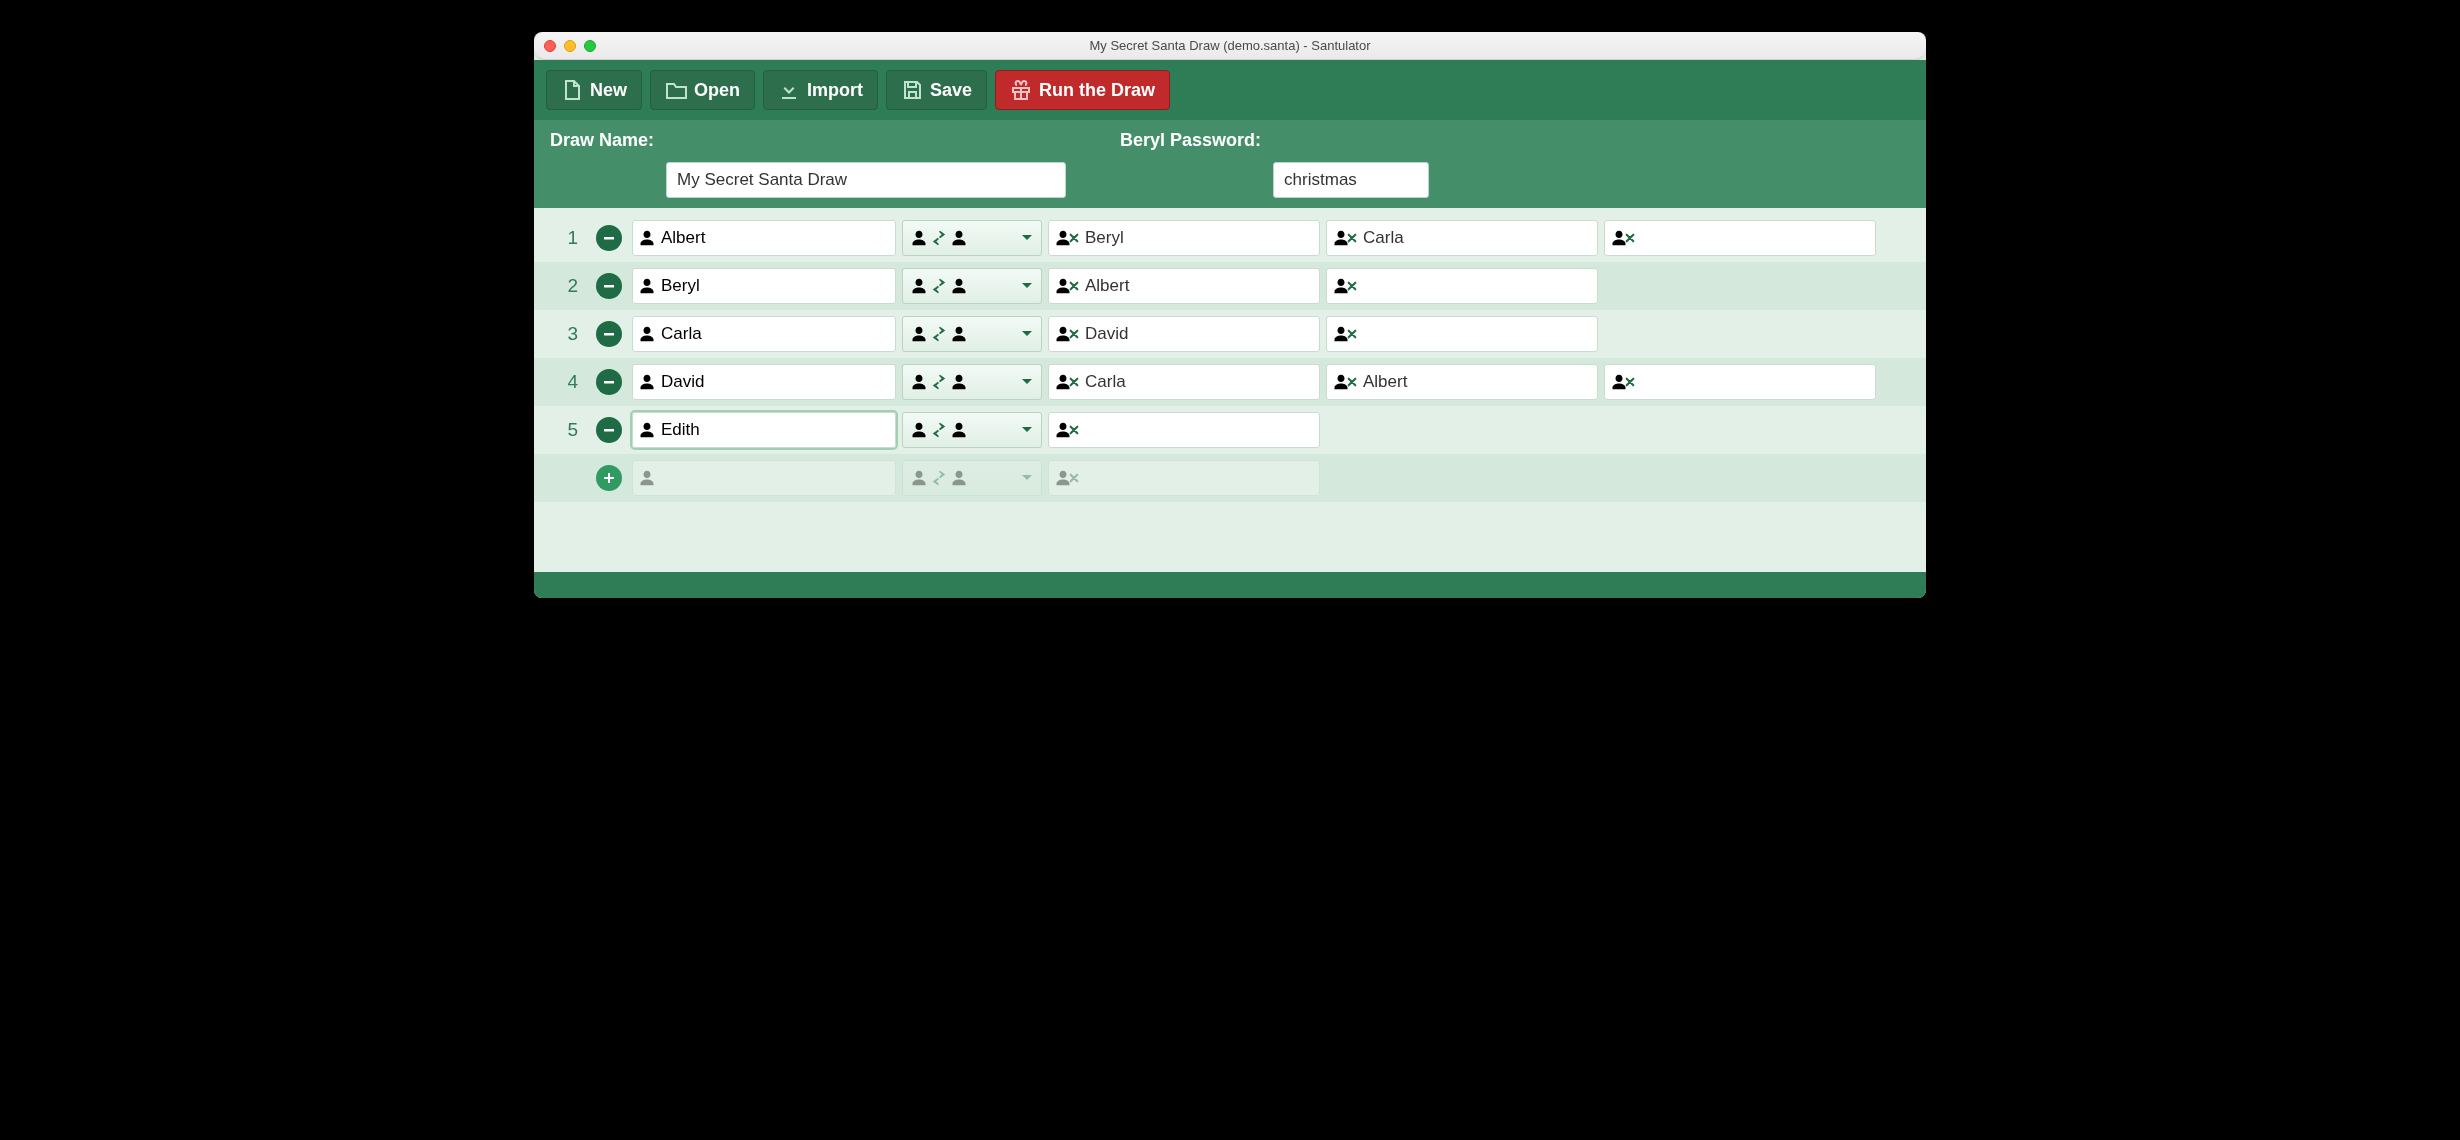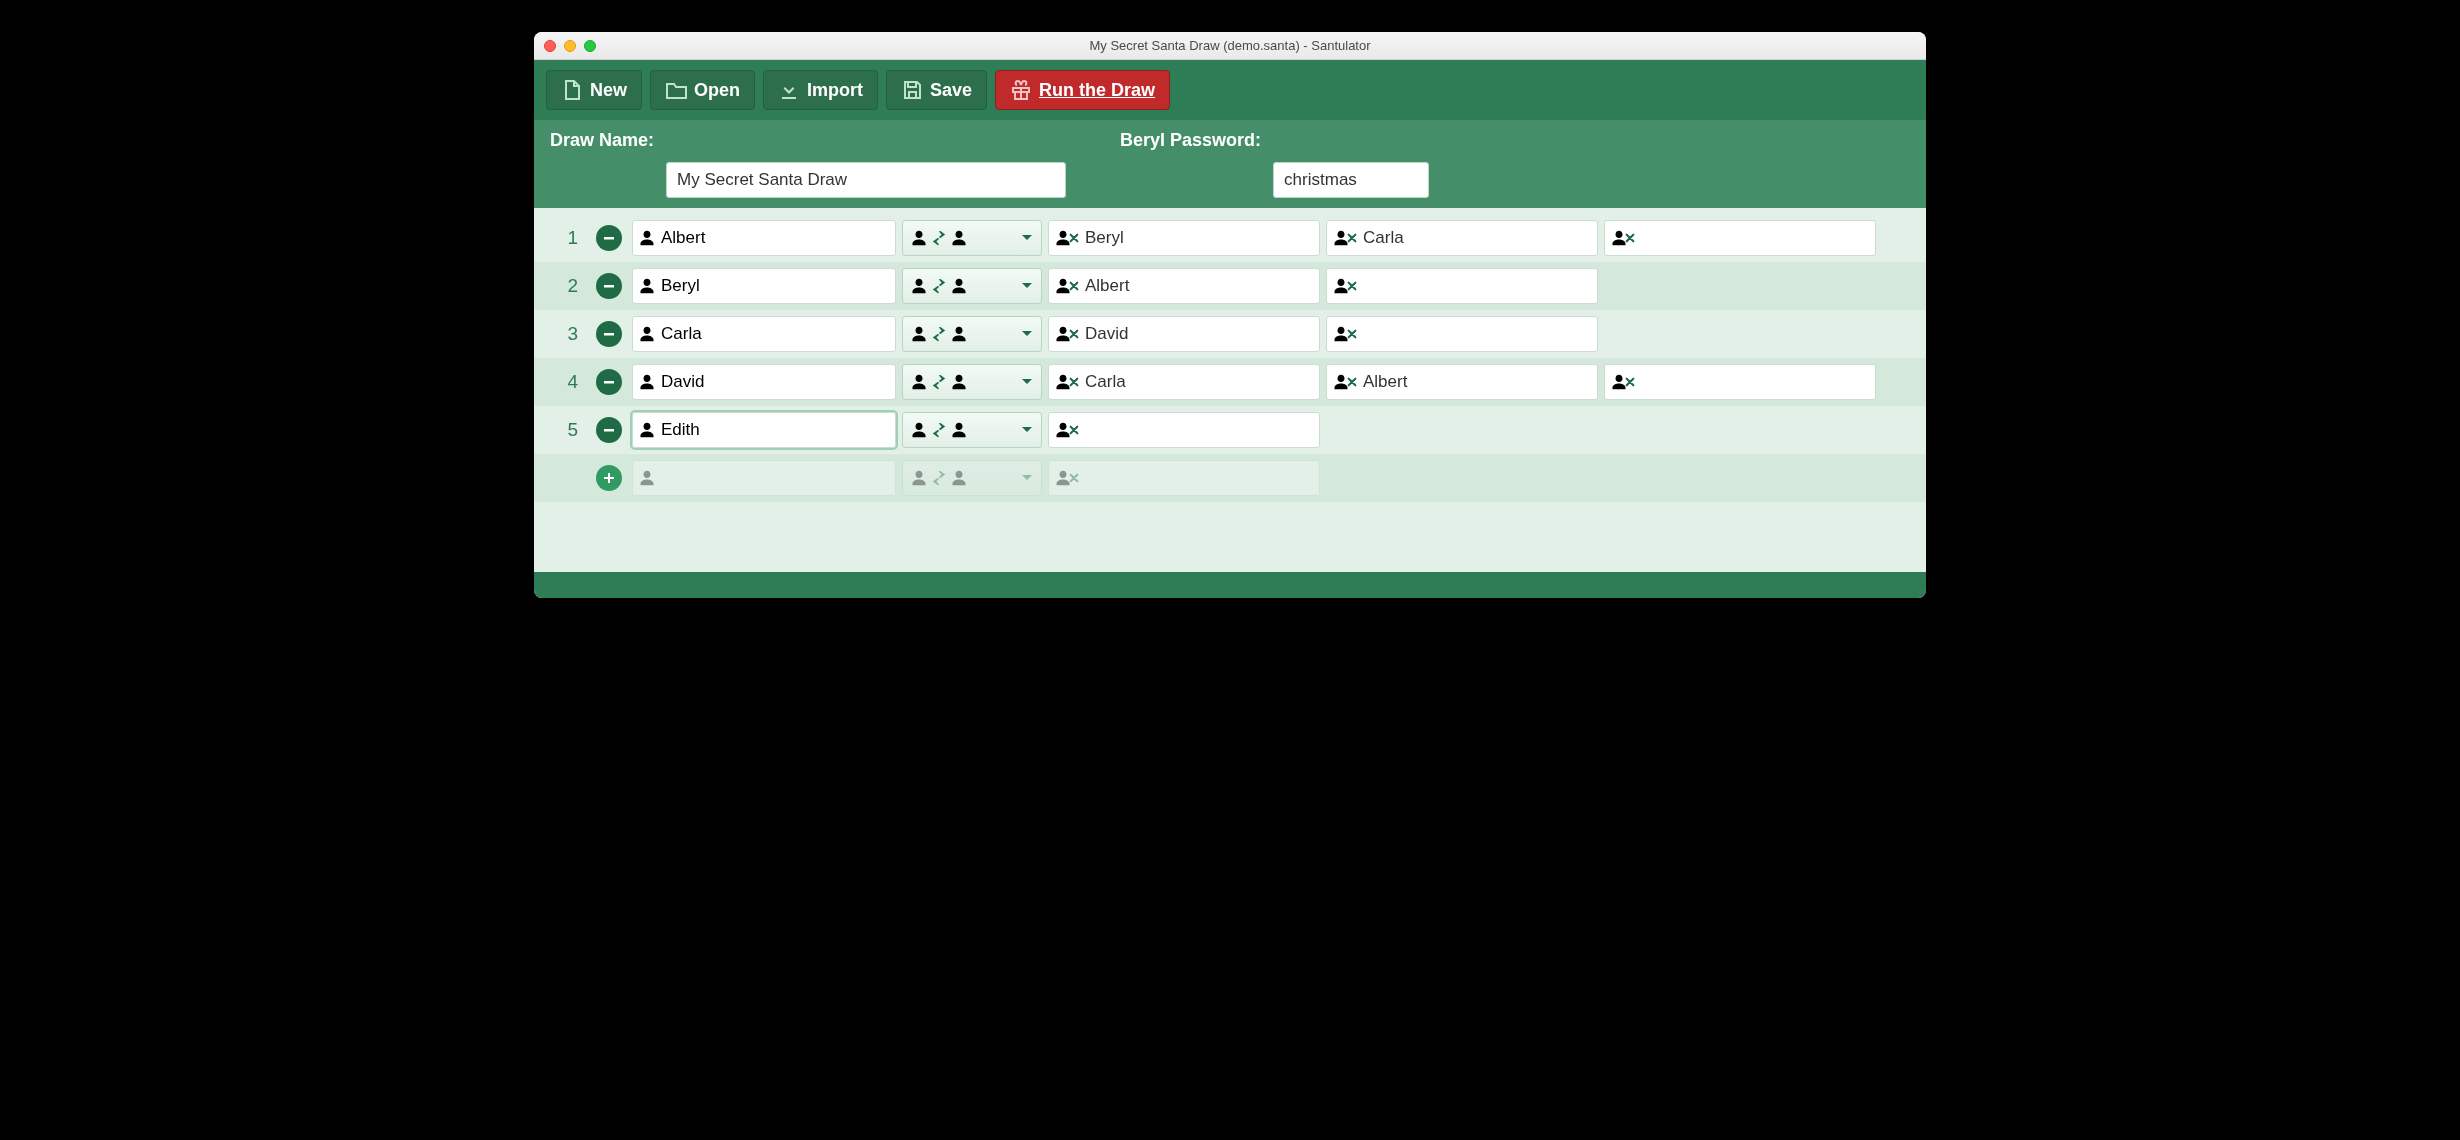--- a/index.html
+++ b/index.html
@@ -1,27 +1,27 @@
 <!DOCTYPE html>
 <html><head>
 <meta charset="utf-8">
 <style>
   * { box-sizing: border-box; margin: 0; padding: 0; font-family: -apple-system, Helvetica, Arial, sans-serif; }
   body { background: #000; display:flex; align-items:flex-start; justify-content:center; padding-top:32px; }
   .window { width: 1392px; border-radius: 8px; overflow:hidden; box-shadow: 0 25px 60px rgba(0,0,0,.6); background:#dbece1; }
-  .titlebar { height:28px; background: linear-gradient(#f6f6f6,#e9e9e9); border-bottom:1px solid #d0d0d0; display:flex; align-items:center; position:relative; }
+  .titlebar { height:28px; background: linear-gradient(#f6f6f6,#e9e9e9); border-bottom:1px solid #d0d0d0; display:flex; align-items:center; position:relative;border-radius:11px; }
   .tl-dots { position:absolute; left:10px; display:flex; gap:8px; }
   .dot { width:12px; height:12px; border-radius:50%; }
   .dot.red{background:#ff5f57;border:1px solid #e33e32;}
   .dot.yellow{background:#ffbd2e;border:1px solid #e09e00;}
   .dot.green{background:#28c940;border:1px solid #17a92d;}
   .titletext { flex:1; text-align:center; font-size:13px; color:#4a4a4a; }
   .toolbar { background:#2f7d57; padding:10px 12px; display:flex; gap:8px; align-items:center; }
   .tbtn { display:flex; align-items:center; gap:7px; padding:8px 14px; border-radius:4px; color:#fff; font-weight:600; font-size:18px; border:1px solid #205f41; background:#2d6e4d; cursor:pointer; }
-  .tbtn.red { background:#c02a2b; border-color:#8d1f1f;text-decoration:underline; }
+  .tbtn.red { background:#c02a2b; border-color:#8d1f1f; }
   .icon { width:22px; height:22px; display:flex; align-items:center; justify-content:center; }
   .formbar { background:#448f6a; padding:10px 16px; display:flex; gap:12px; color:#fff; font-weight:600; font-size:18px; }
   .formbar input { height:36px; font-size:17px; padding:0 10px; border:1px solid #bcd6c7; border-radius:3px; background:#fff; color:#333;margin-top:32px; }
   .formbar .gap { width:30px; }
   .grid { background:#e3f0e8; padding:6px 0 0 0; }
   .row { display:flex; align-items:center; padding:6px 10px; gap:6px; }
   .row.alt { background:#d5e8dc; }
   .rownum { width:42px; text-align:right; padding-right:8px; color:#2f7d57; font-size:19px; }
   .circlebtn { width:26px; height:26px; border-radius:50%; background:#1f6b46; color:#fff; display:flex; align-items:center; justify-content:center; cursor:pointer; margin:0 4px; }
   .circlebtn svg { width:14px; height:14px; }

